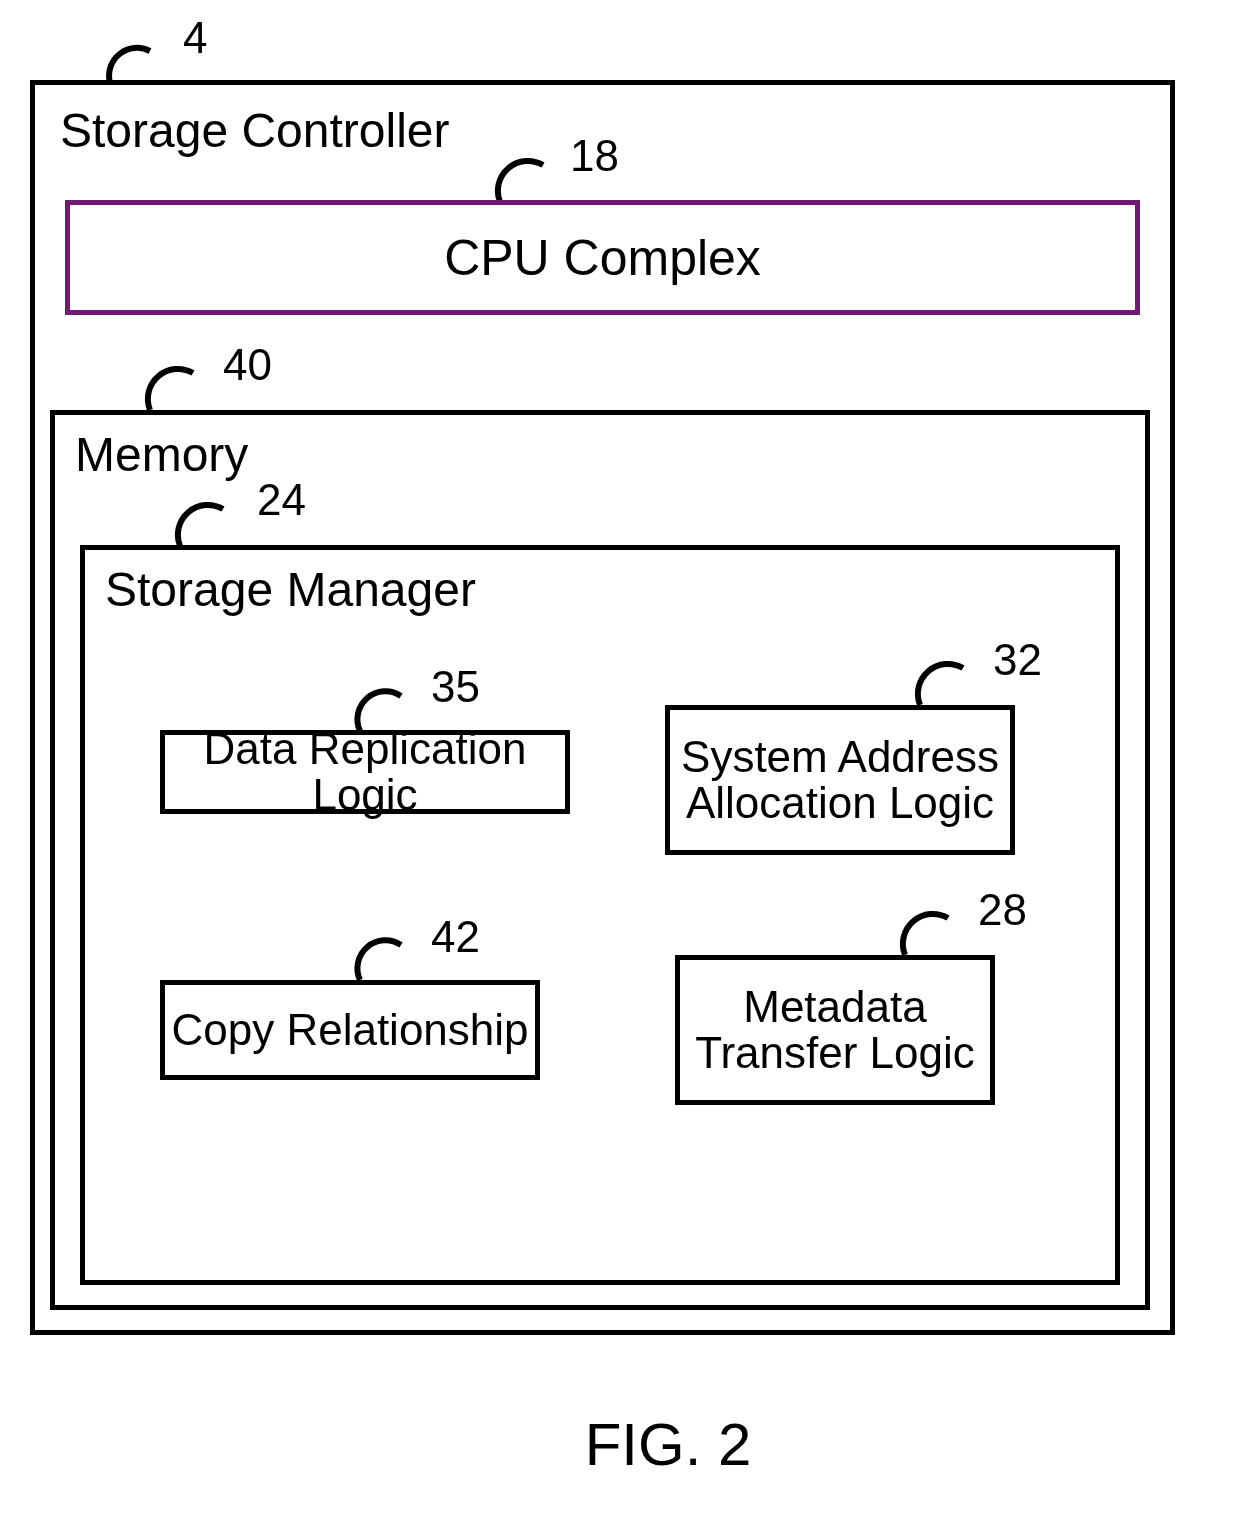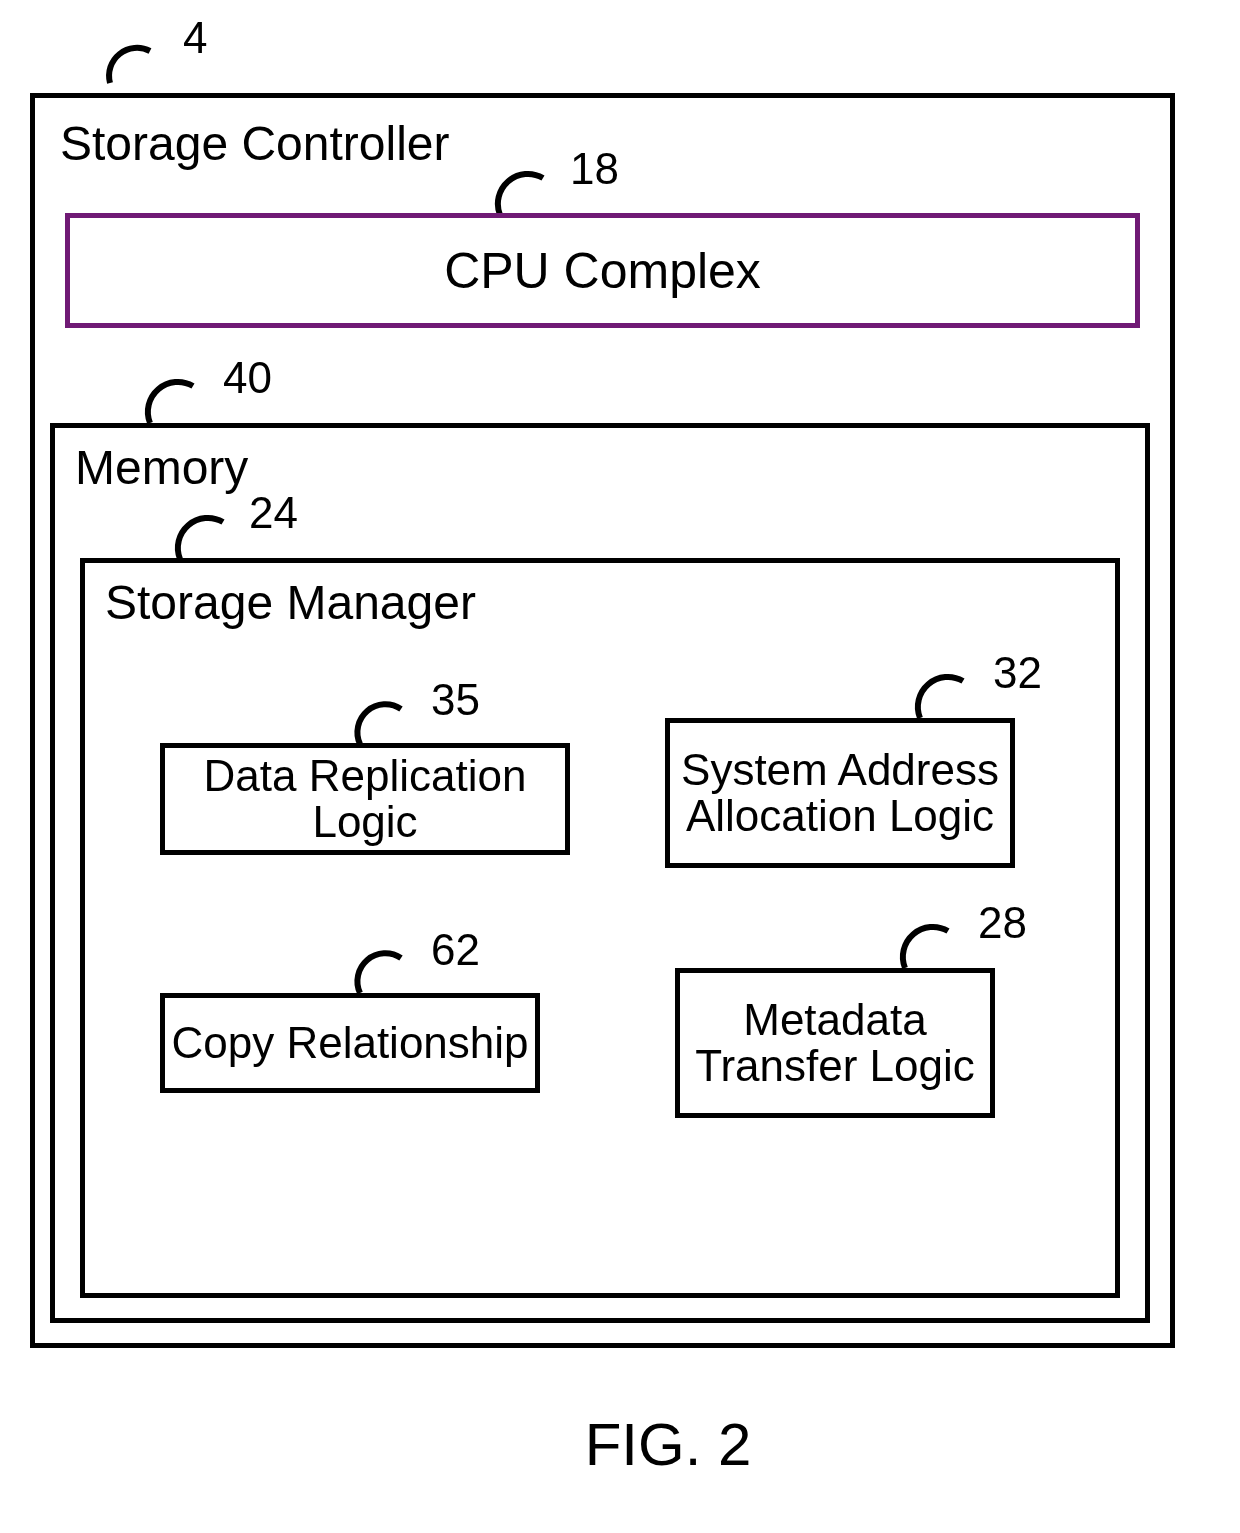--- a/index.html
+++ b/index.html
@@ -31,21 +31,20 @@
   }
 
   .outer-frame {
     position: absolute;
     left: 5px;
     top: 55px;
     width: 1145px;
     height: 1255px;
     border: 5px solid #000;
     box-sizing: border-box;
-    margin-top: 13px;
   }
   .outer-label {
     position: absolute;
     left: 25px;
     top: 18px;
     font-size: 48px;
   }
 
   .cpu-box {
     position: absolute;
@@ -112,21 +111,21 @@
     content: '';
     position: absolute;
     left: -5px;
     bottom: -14px;
     width: calc(100% + 14px);
     height: calc(100% + 14px);
     background: #000;
     z-index: -1;
   }
 
-  .chip.dr { left: 75px;  top: 180px; width: 410px; height: 112px; }
+  .chip.dr { left: 75px;  top: 180px; width: 410px; height: 84px; }
   .chip.sa { left: 580px; top: 155px; width: 350px; height: 150px; }
   .chip.cr { left: 75px;  top: 430px; width: 380px; height: 100px; text-align: right; }
   .chip.mt { left: 590px; top: 405px; width: 320px; height: 150px; }
 
   .fig-caption {
     position: absolute;
     left: 8px;
     width: 1240px;
     top: 1410px;
     text-align: center;
@@ -160,21 +159,21 @@
       <path d="M 15 55 A 30 30 0 0 1 58 18" stroke="#000" stroke-width="6" fill="none"></path>
     </svg>
     <div class="ref-label" style="left:188px; top:255px;">40</div>
 
     <div class="memory-frame">
       <div class="memory-label">Memory</div>
 
       <svg class="lead-arc" style="left:110px; top:76px;" width="80" height="60" viewBox="0 0 80 60">
         <path d="M 15 55 A 30 30 0 0 1 58 18" stroke="#000" stroke-width="6" fill="none"></path>
       </svg>
-      <div class="ref-label" style="left:194px; top:60px;">24</div>
+      <div class="ref-label" style="left:202px; top:60px;">24</div>
 
       <div class="mgr-frame">
         <div class="mgr-label">Storage Manager</div>
 
         <svg class="lead-arc" style="left:260px; top:128px;" width="80" height="58" viewBox="0 0 80 58">
           <path d="M 15 53 A 28 28 0 0 1 56 18" stroke="#000" stroke-width="6" fill="none"></path>
         </svg>
         <div class="ref-label" style="left:346px; top:112px;">35</div>
         <div class="chip dr">
           <span>Data Replication Logic</span>
@@ -184,21 +183,21 @@
           <path d="M 15 55 A 30 30 0 0 1 58 18" stroke="#000" stroke-width="6" fill="none"></path>
         </svg>
         <div class="ref-label" style="left:908px; top:85px;">32</div>
         <div class="chip sa">
           <span>System Address<br>Allocation Logic</span>
         </div>
 
         <svg class="lead-arc" style="left:260px; top:377px;" width="80" height="58" viewBox="0 0 80 58">
           <path d="M 15 53 A 28 28 0 0 1 56 18" stroke="#000" stroke-width="6" fill="none"></path>
         </svg>
-        <div class="ref-label" style="left:346px; top:362px;">62</div>
+        <div class="ref-label" style="left:346px; top:362px;">42</div>
         <div class="chip cr">
           <span>Copy Relationship</span>
         </div>
 
         <svg class="lead-arc" style="left:805px; top:350px;" width="80" height="60" viewBox="0 0 80 60">
           <path d="M 15 55 A 30 30 0 0 1 58 18" stroke="#000" stroke-width="6" fill="none"></path>
         </svg>
         <div class="ref-label" style="left:893px; top:335px;">28</div>
         <div class="chip mt">
           <span>Metadata<br>Transfer Logic</span>

